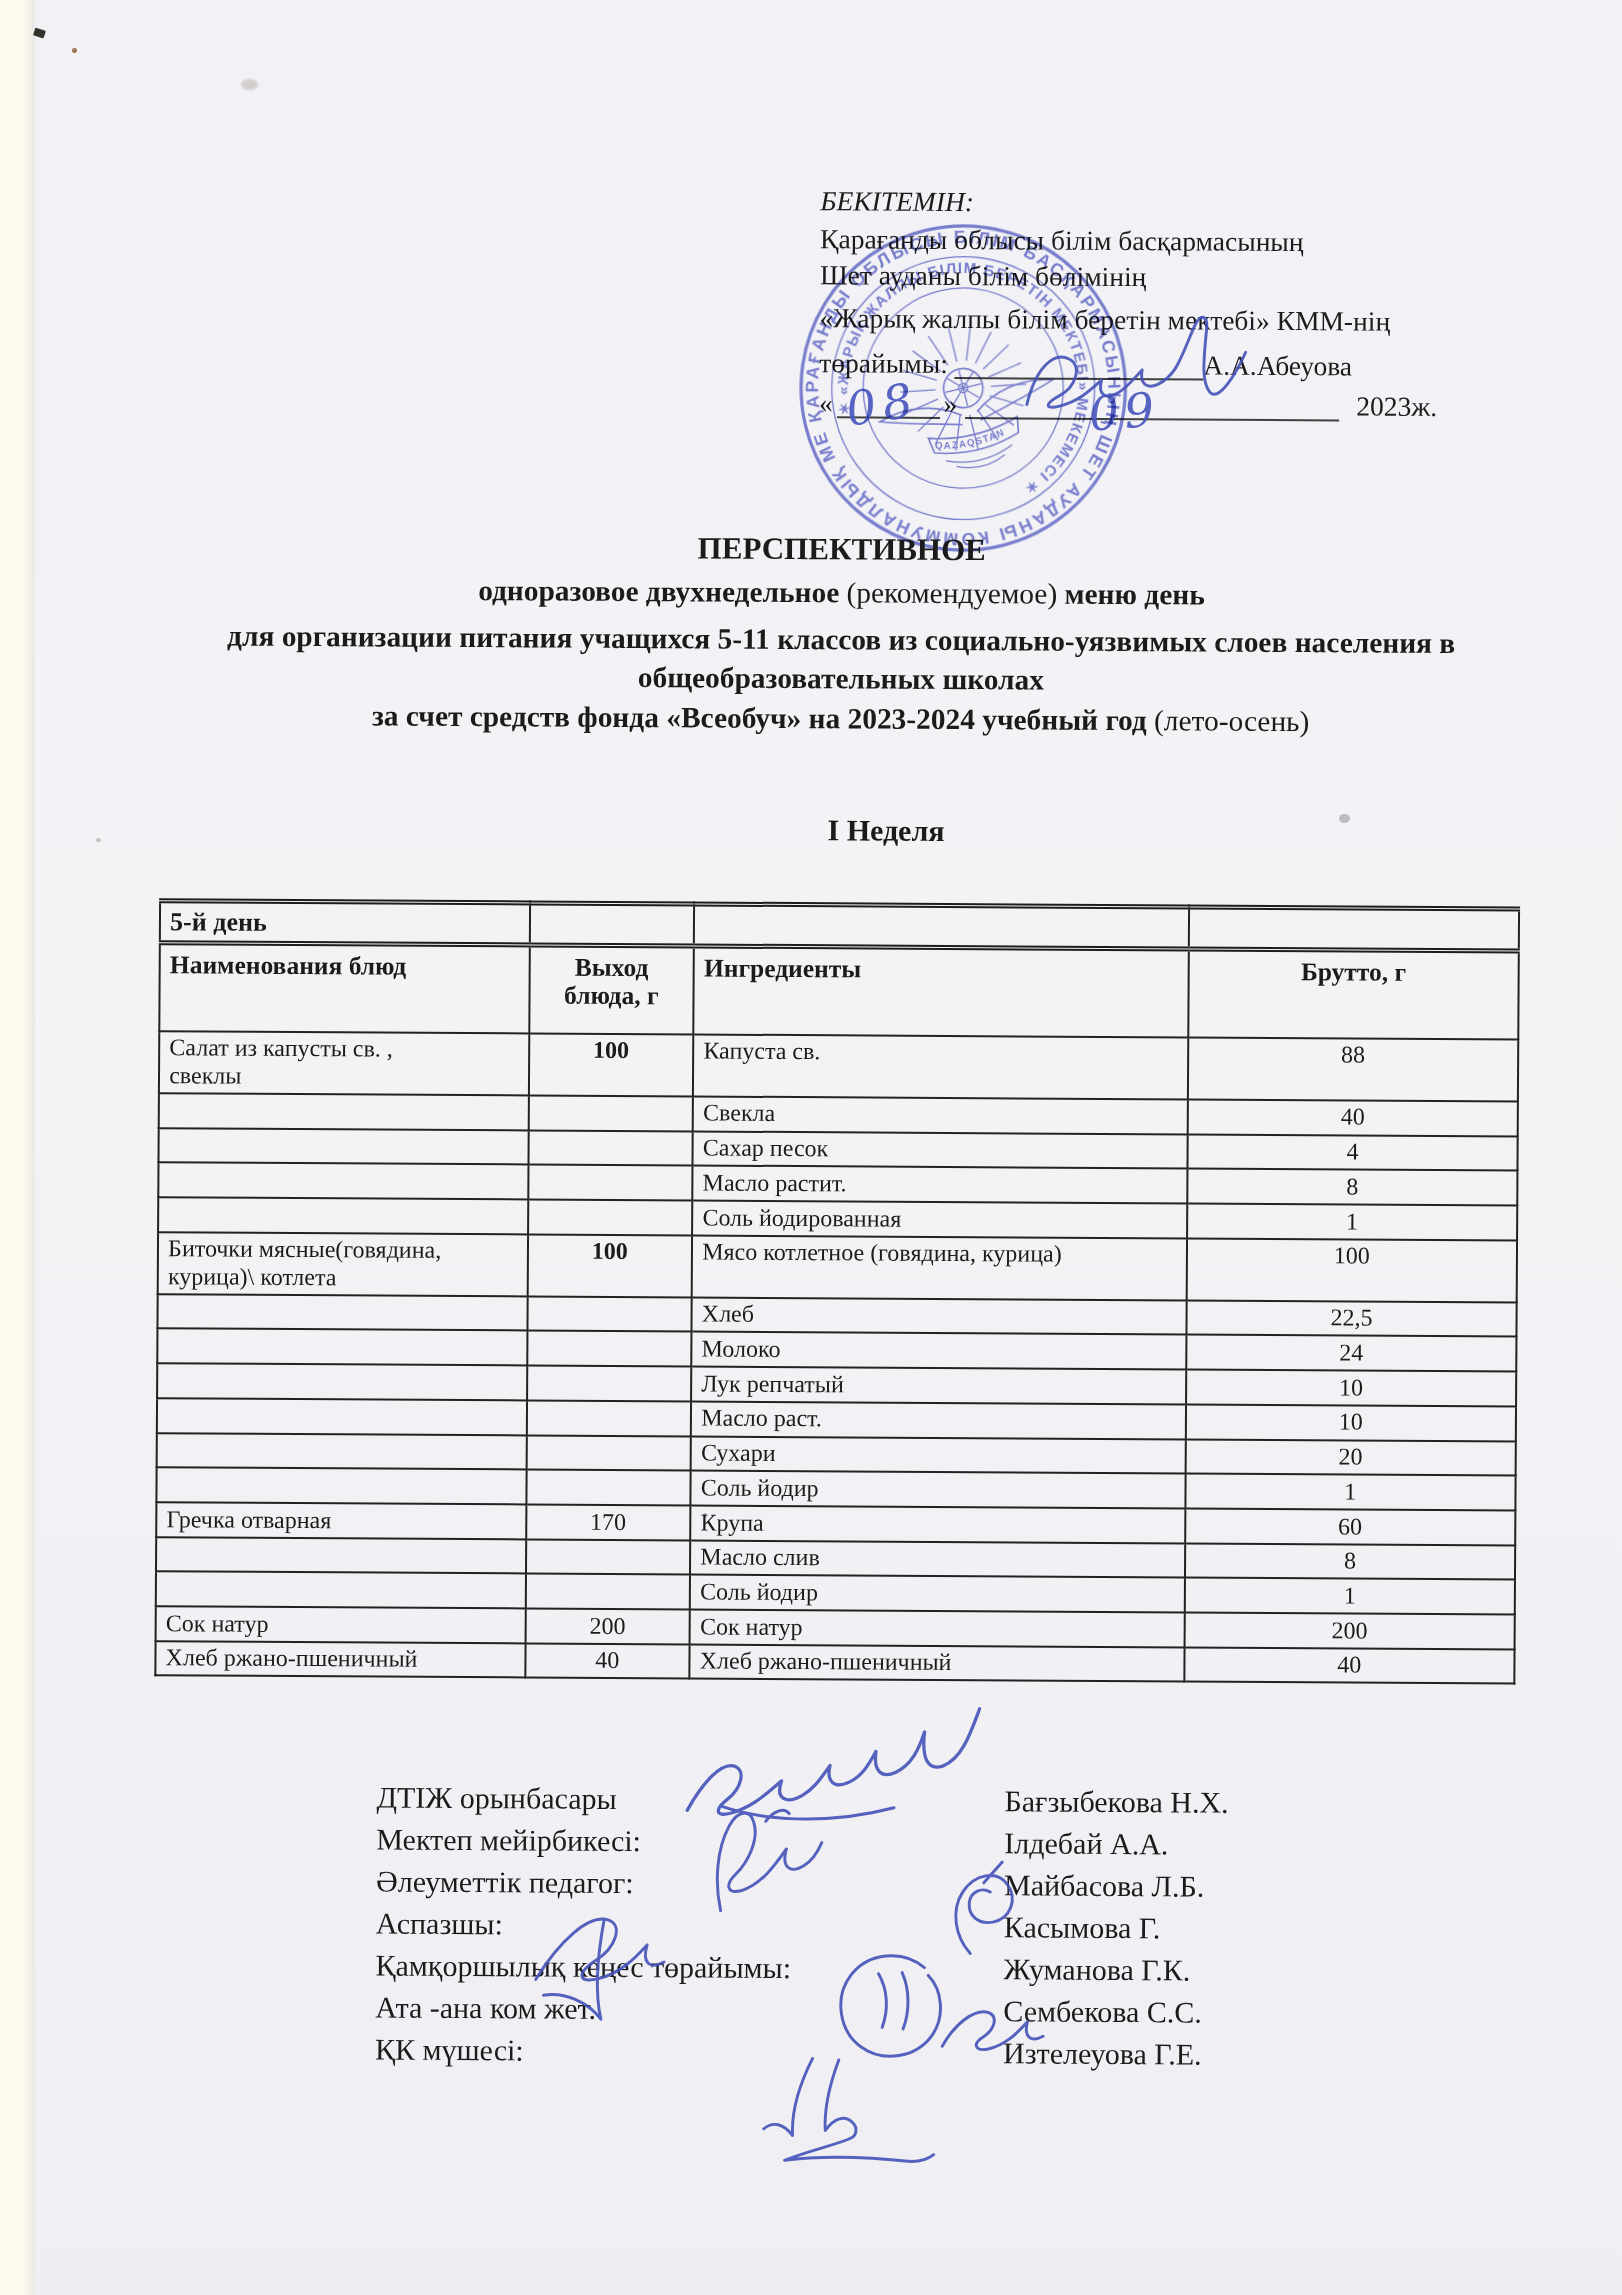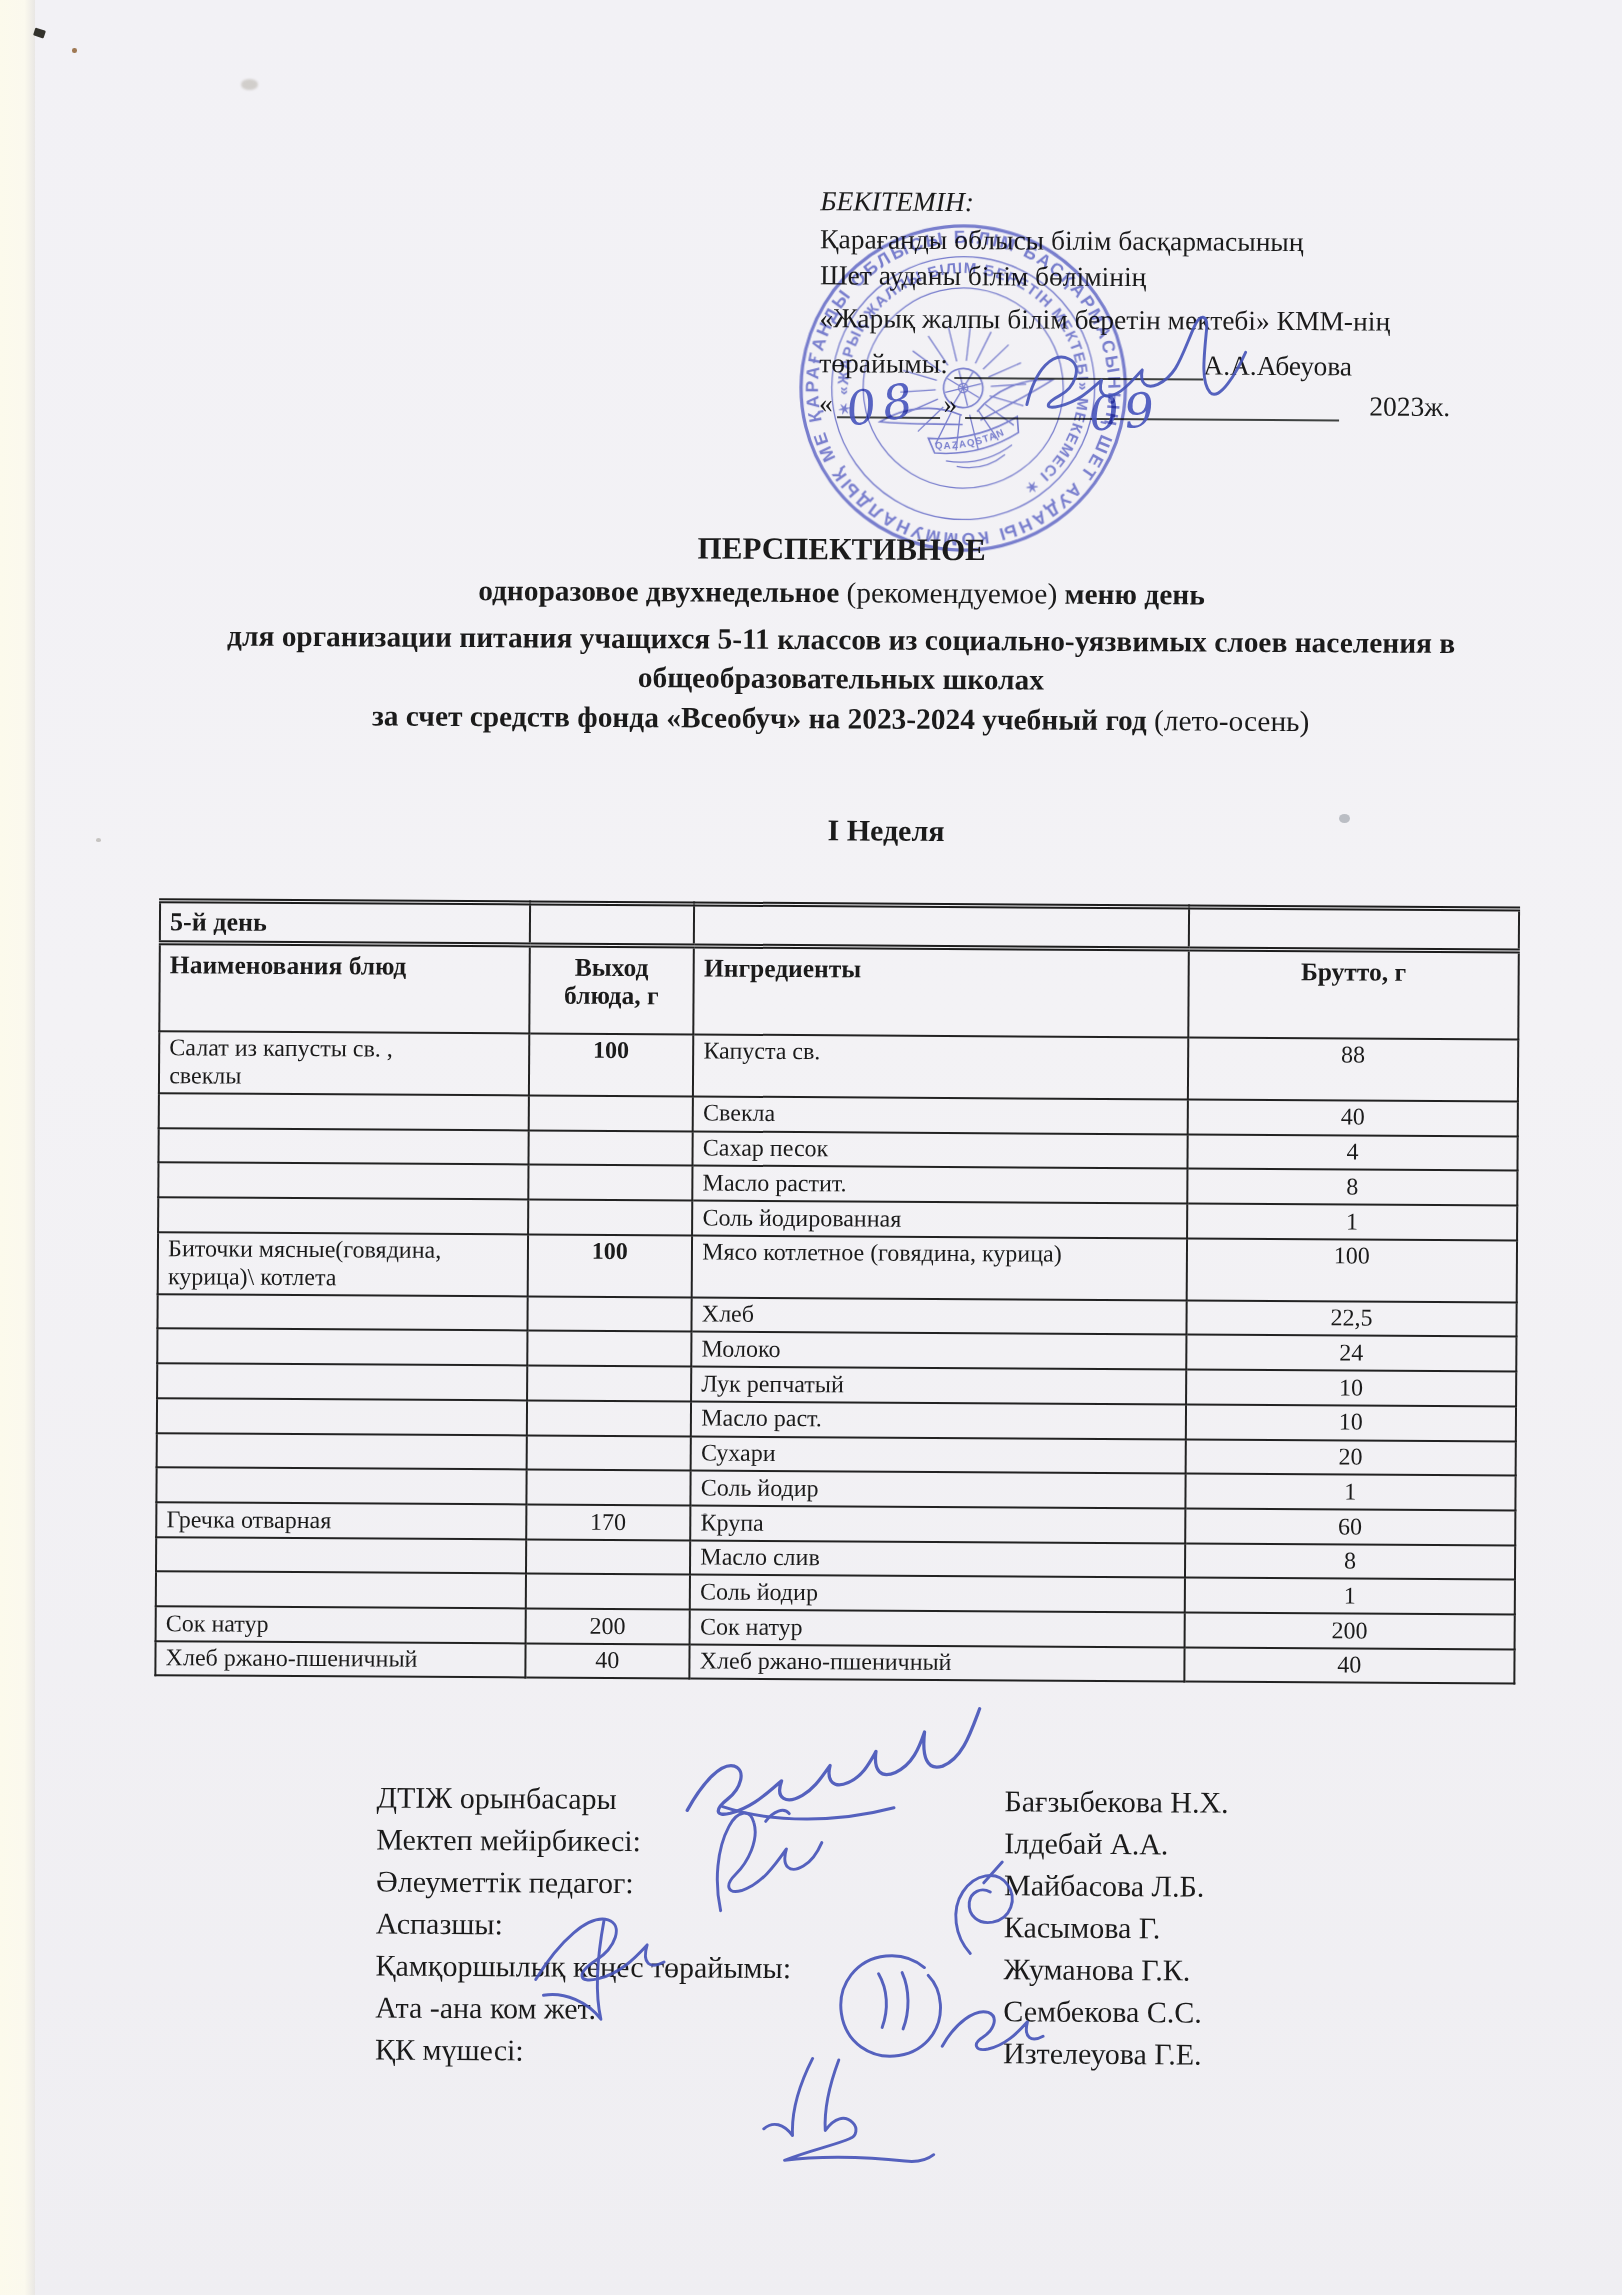--- a/index.html
+++ b/index.html
@@ -24,21 +24,21 @@
     transform:rotate(0.35deg);transform-origin:131px 98px;}
 
   
   .approval-line{position:absolute;left:821px;font-size:27.5px;line-height:31px;white-space:nowrap;}
   .ap1{top:181px;font-style:italic;} .ap2{top:219px;} .ap3{top:255px;} .ap4{top:298px;} .ap5{top:343px;} .ap6{top:383px;}
   .u{display:inline-block;border-bottom:2px solid #3e4140;height:26px;vertical-align:bottom;}
   .u-dir{width:249px;margin-left:6.5px;}
   .u-day{width:103px;margin:0 3.9px;}
   .u-month{width:374px;margin-left:7.9px;}
   .dir-name{margin-left:0;}
-  .year{margin-left:30px;text-align:center;}
+  .year{margin-left:17px;text-align:center;}
 
   .handwritten{position:absolute;color:#4a57bd;font-family:"DejaVu Serif",serif;
     font-style:italic;font-weight:400;opacity:.92;}
   .hw-day{left:848px;top:372px;font-size:47px;transform:rotate(-9deg);letter-spacing:6.5px;}
   .hw-month{left:1091px;top:378px;font-size:47px;transform:rotate(-5deg);letter-spacing:5.2px;}
 
   
   .t-line{position:absolute;left:164px;width:1361px;text-align:center;font-weight:700;white-space:nowrap;}
   .t1{top:527px;font-size:31px;}
   .t2{top:572px;font-size:29.4px;}

